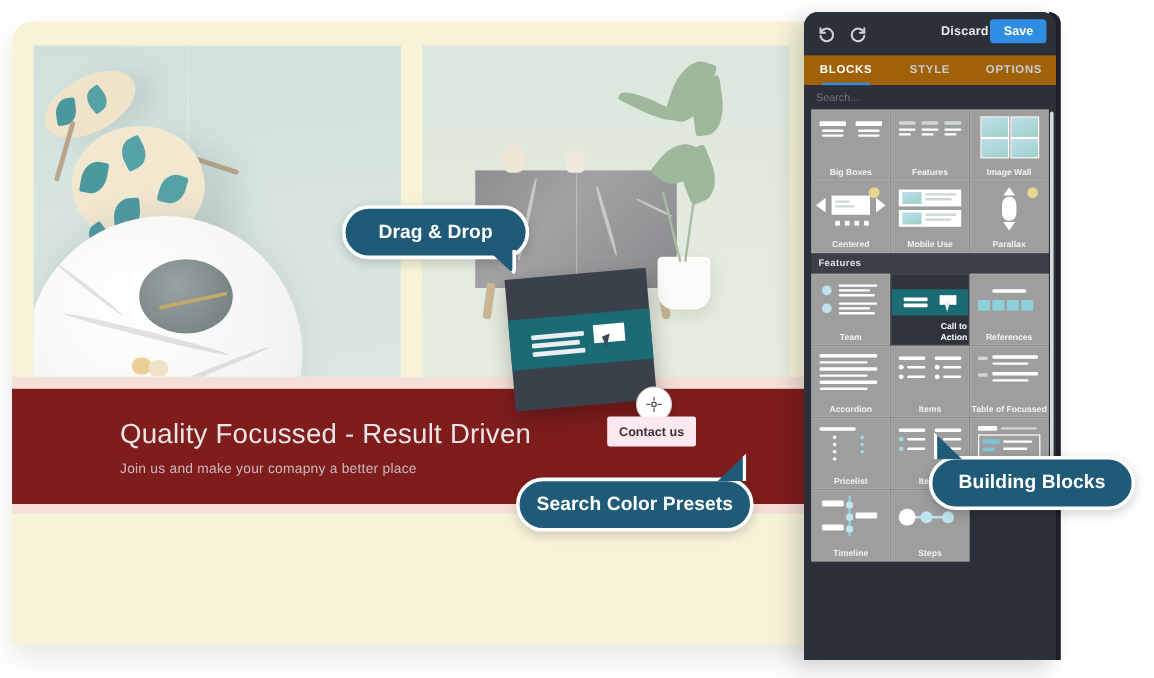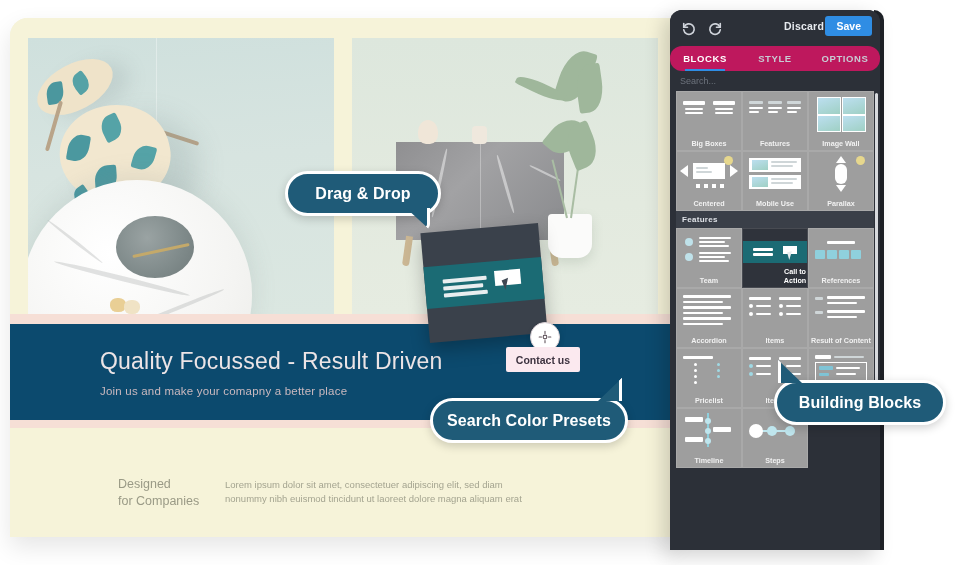--- a/index.html
+++ b/index.html
@@ -59,42 +59,42 @@
   .sb-vein{position:absolute;background:rgba(255,255,255,.45);border-radius:40%;}
   .sb-leg{position:absolute;width:7px;height:30px;background:#cbb794;border-radius:0 0 3px 3px;}
   .vase-a{position:absolute;left:66px;top:82px;width:20px;height:24px;border-radius:50% 50% 40% 40%;background:#f0e6d8;}
   .vase-b{position:absolute;left:120px;top:88px;width:15px;height:18px;border-radius:4px;background:#efe8dd;}
   .pot{position:absolute;left:196px;top:176px;width:44px;height:44px;background:#fbfbfa;border-radius:4px 4px 14px 14px;box-shadow:0 5px 12px rgba(110,130,110,.2);}
   .pleaf{position:absolute;background:#9fb79b;border-radius:62% 8% 62% 8%;transform-origin:bottom center;}
   .pstem{position:absolute;width:2px;background:#a9bda3;transform-origin:bottom center;}
 
   
   .band-top{position:absolute;left:0;top:296px;width:666px;height:10px;background:#f6dfd6;}
-  .banner{position:absolute;left:0;top:306px;width:666px;height:96px;background:#0c4a6e;}
+  .banner{position:absolute;left:0;top:306px;width:666px;height:96px;background:#7f1d1d;}
   .banner h1{margin:0;position:absolute;left:90px;top:24px;font-size:23px;font-weight:400;color:#ece4e6;letter-spacing:.2px;}
   .banner p{margin:0;position:absolute;left:90px;top:61px;font-size:11.5px;color:#cbb9bf;letter-spacing:.2px;}
   .band-bot{position:absolute;left:0;top:402px;width:666px;height:8px;background:#f6dfd6;}
 
   
   .bottom-block{position:absolute;left:0;top:410px;width:666px;height:109px;background:#f6f3d9;}
   .bb-title{position:absolute;left:108px;top:48px;font-size:12.5px;line-height:17px;color:#9a9a86;}
   .bb-body{position:absolute;left:215px;top:50px;width:330px;font-size:9.5px;line-height:14px;color:#a4a490;}
 
   
   .panel{
     position:absolute;left:670px;top:10px;width:210px;height:540px;
     background:#2c3038;border-radius:12px 12px 0 0;overflow:hidden;
     box-shadow:-6px 6px 20px rgba(0,0,0,.18);
   }
   .panel-head{position:relative;height:36px;background:#2c3038;}
   .hist{position:absolute;top:9px;width:18px;height:18px;color:#cfd3da;}
   .hist svg{width:18px;height:18px;display:block;}
   .btn-discard{position:absolute;right:56px;top:10px;font-size:10.5px;font-weight:bold;color:#e7eaef;letter-spacing:.2px;cursor:pointer;}
   .btn-save{position:absolute;right:8px;top:6px;padding:4px 11px;background:#2f8de4;color:#fff;font-size:10.5px;font-weight:bold;border-radius:3px;cursor:pointer;}
-  .tabs{display:flex;height:25px;background:#be185d;border-radius:12px;}
+  .tabs{display:flex;height:25px;background:#a16207;}
   .tab{flex:1;display:flex;align-items:center;justify-content:center;font-size:9.5px;font-weight:bold;letter-spacing:.6px;color:#c8ccd4;cursor:pointer;position:relative;}
   .tab.active{color:#ffffff;}
   .tab.active:after{content:"";position:absolute;bottom:0;left:22%;width:56%;height:2.5px;background:#2f8de4;}
   .search{height:20px;background:#2c3038;display:flex;align-items:center;padding:0 10px;}
   .search span{font-size:9px;color:#6d737d;}
   .blocklist{position:relative;height:459px;overflow:hidden;background:#2c3038;padding:0 6px;}
   .grid{display:flex;flex-wrap:wrap;}
   .cellw{width:33.333%;}
   .cell{position:relative;height:60px;background:#9e9e9e;border:.5px solid rgba(255,255,255,.12);box-sizing:border-box;cursor:pointer;overflow:hidden;}
   .cell .thumb{position:absolute;left:0;top:0;right:0;height:42px;overflow:hidden;}
@@ -198,30 +198,20 @@
       </div>
     </div>
 
     <div class="band-top"></div>
     <div class="banner">
       <h1>Quality Focussed - Result Driven</h1>
       <p>Join us and make your comapny a better place</p>
     </div>
     <div class="band-bot"></div>
 
-    <div class="bottom-block">
-      <div class="bb-title">
-        <div>Designed</div>
-        <div>for Companies</div>
-      </div>
-      <div class="bb-body">
-        <div>Lorem ipsum dolor sit amet, consectetuer adipiscing elit, sed diam</div>
-        <div>nonummy nibh euismod tincidunt ut laoreet dolore magna aliquam erat</div>
-      </div>
-    </div>
   </div>
 
   <div class="panel-strip"></div>
   <div class="panel">
 
     <div class="panel-head">
       <div class="hist" style="left:10px;">
         <svg viewBox="0 0 24 24" fill="none" stroke="#cfd3da" stroke-width="2.2" stroke-linecap="round">
           <path d="M5 6v5h5"></path>
             <path d="M5.6 10.4A7 7 0 1 1 5 14.5"></path>
@@ -423,21 +413,21 @@
         <div class="cellw">
             <div class="cell">
           <div class="thumb">
             <div class="bar d" style="left:6px;top:8px;width:8px;height:3px;"></div>
             <div class="bar" style="left:18px;top:7px;width:38px;height:3px;"></div>
             <div class="bar" style="left:18px;top:13px;width:30px;height:2px;"></div>
             <div class="bar d" style="left:6px;top:22px;width:8px;height:3px;"></div>
             <div class="bar" style="left:18px;top:21px;width:38px;height:3px;"></div>
             <div class="bar" style="left:18px;top:27px;width:30px;height:2px;"></div>
           </div>
-          <div class="cap"><span>Result of Content</span></div>
+          <div class="cap"><span>Table of Focussed</span></div>
         </div>
           </div>
 
         <div class="cellw">
             <div class="cell">
           <div class="thumb">
             <div class="bar" style="left:6px;top:7px;width:30px;height:3px;"></div>
             <div class="dot" style="left:17px;top:14px;width:3px;height:3px;"></div>
             <div class="dot" style="left:17px;top:20px;width:3px;height:3px;"></div>
             <div class="dot" style="left:17px;top:26px;width:3px;height:3px;"></div>

